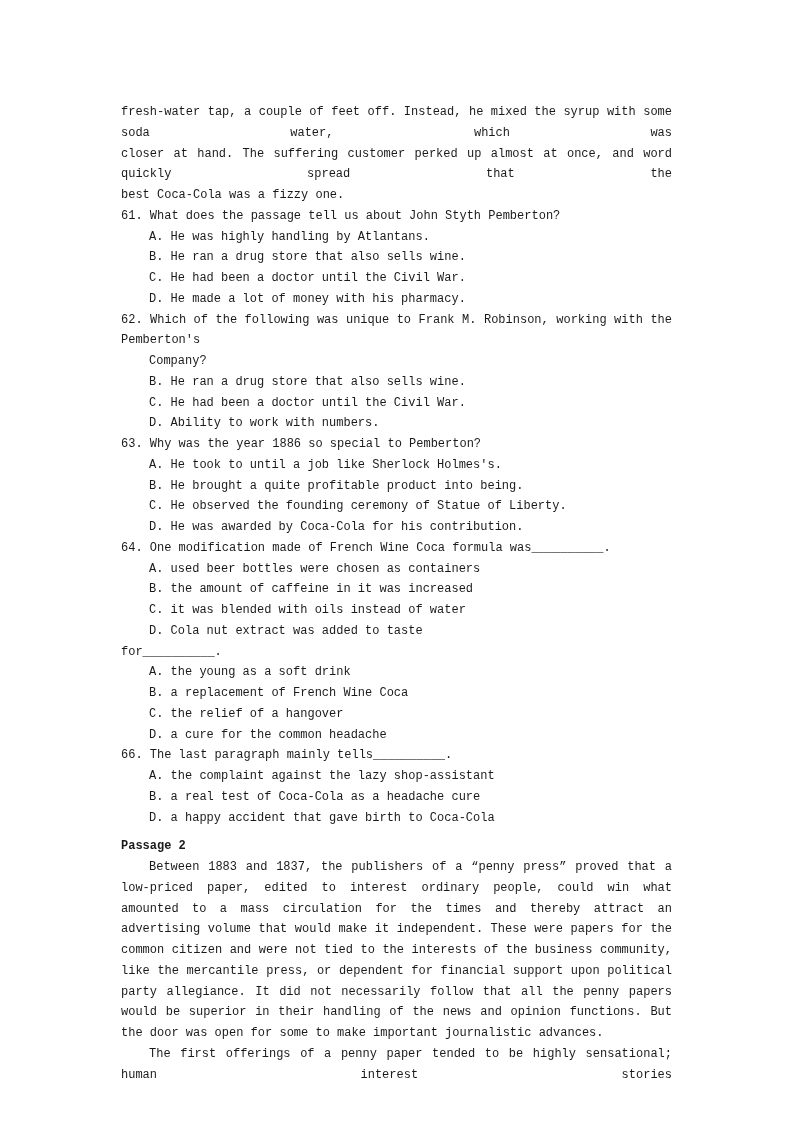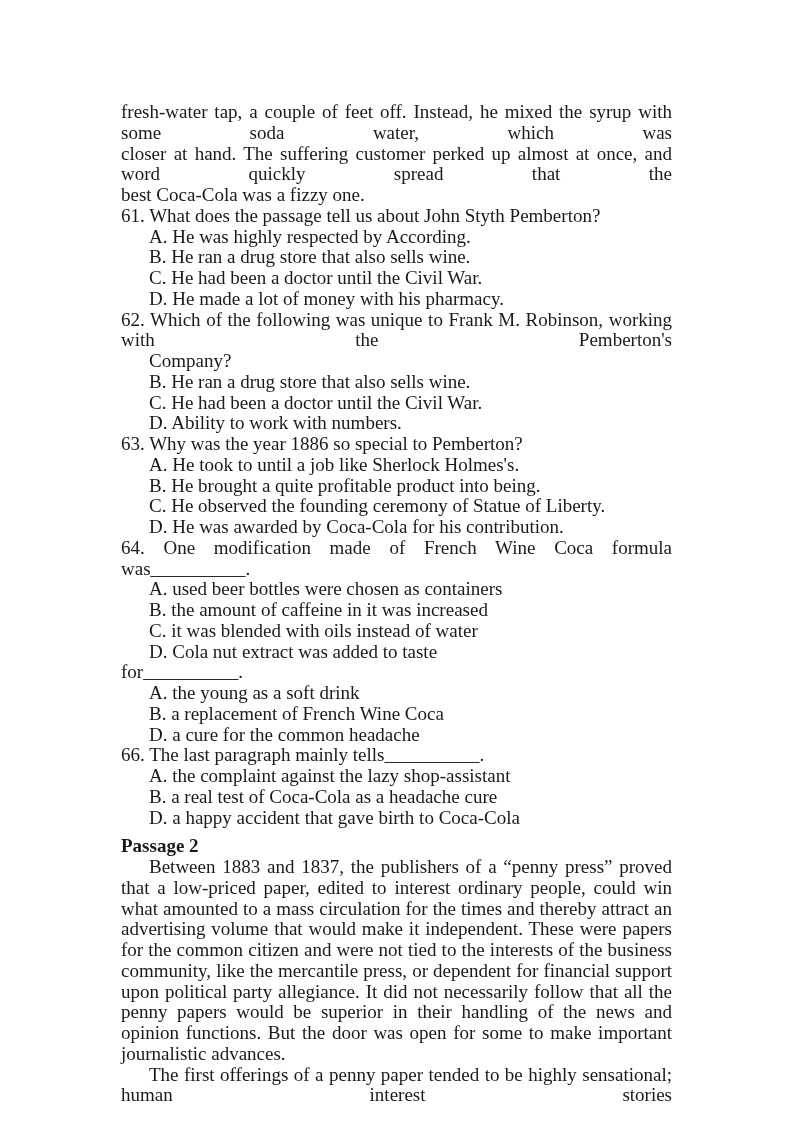--- a/index.html
+++ b/index.html
@@ -2,22 +2,22 @@
 <html><head>
 <meta charset="utf-8">
 <style>
   html, body { margin: 0; padding: 0; background: #ffffff; }
   body { width: 794px; height: 1123px; position: relative; overflow: hidden; }
   .page {
     position: absolute;
     left: 121px;
     top: 102px;
     width: 551px;
-    font-family: Liberation Serif, serif;
-    font-size: 19px;
+    font-family: Liberation Mono, monospace;
+    font-size: 12px;
     line-height: 20.75px;
     color: #1a1a1a;
   }
   .p { margin: 0; text-align: justify; }
   .q { margin: 0; text-align: justify; }
   .q.cont { padding-left: 28px; }
   .opt { margin: 0; padding-left: 28px; }
   .indent { text-indent: 28px; }
   .heading { margin: 8px 0 0 0; font-weight: bold; }
   .justify-last { text-align: justify; text-align-last: justify; }
@@ -28,21 +28,21 @@
 <div class="page">
 
   <div>
     <p class="p justify-last">fresh-water tap, a couple of feet off. Instead, he mixed the syrup with some soda water, which was</p>
     <p class="p justify-last">closer at hand. The suffering customer perked up almost at once, and word quickly spread that the</p>
     <p class="p">best Coca-Cola was a fizzy one.</p>
   </div>
 
   <div>
     <p class="q"><span>61.</span> <span>What does the passage tell us about John Styth Pemberton?</span></p>
-    <p class="opt">A. He was highly respected by According.</p>
+    <p class="opt">A. He was highly handling by Atlantans.</p>
     <p class="opt">B. He ran a drug store that also sells wine.</p>
     <p class="opt">C. He had been a doctor until the Civil War.</p>
     <p class="opt">D. He made a lot of money with his pharmacy.</p>
   </div>
 
   <div>
     <p class="q justify-last"><span>62.</span> <span>Which of the following was unique to Frank M. Robinson, working with the Pemberton's</span></p>
     <p class="q cont">Company?</p>
     <p class="opt">B. He ran a drug store that also sells wine.</p>
     <p class="opt">C. He had been a doctor until the Civil War.</p>
@@ -62,20 +62,21 @@
     <p class="opt">A. used beer bottles were chosen as containers</p>
     <p class="opt">B. the amount of caffeine in it was increased</p>
     <p class="opt">C. it was blended with oils instead of water</p>
     <p class="opt">D. Cola nut extract was added to taste</p>
   </div>
 
   <div>
     <p class="q">for__________.</p>
     <p class="opt">A. the young as a soft drink</p>
     <p class="opt">B. a replacement of French Wine Coca</p>
+    <p class="opt">C. the relief of a hangover</p>
     <p class="opt">D. a cure for the common headache</p>
   </div>
 
   <div>
     <p class="q"><span>66.</span> <span>The last paragraph mainly tells__________.</span></p>
     <p class="opt">A. the complaint against the lazy shop-assistant</p>
     <p class="opt">B. a real test of Coca-Cola as a headache cure</p>
     <p class="opt">D. a happy accident that gave birth to Coca-Cola</p>
   </div>
 

